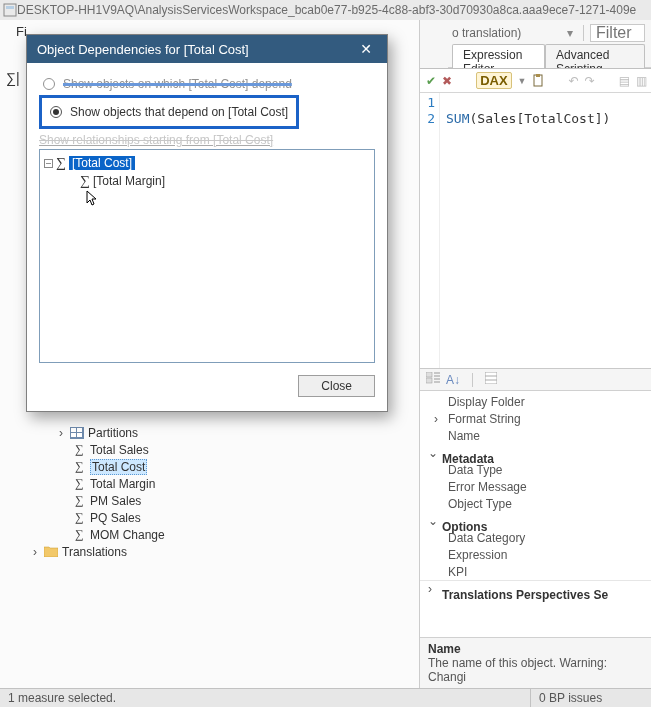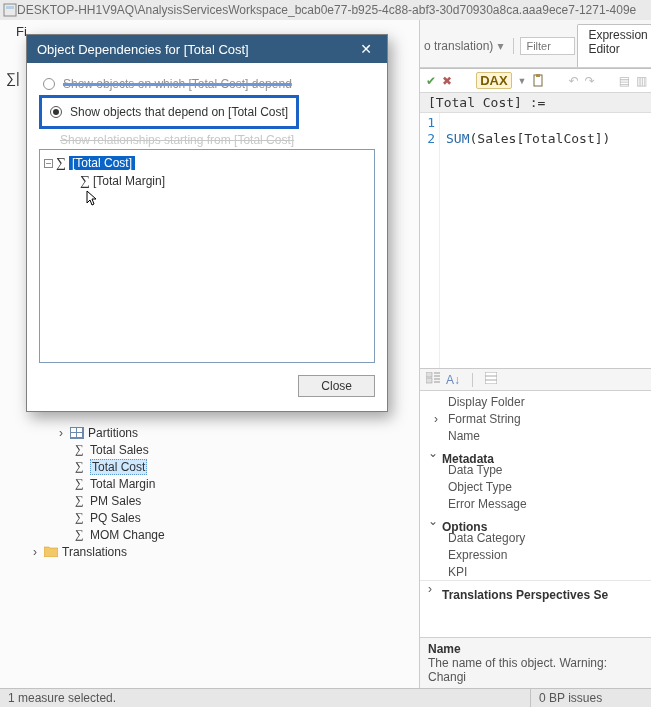--- a/index.html
+++ b/index.html
@@ -102,36 +102,37 @@
   }
   .tree-list .subgroup { padding-left: 16px; }
   .folder { color: #d1a441; }
 
   
   .right-toolbar {
     height: 48px;
     border-bottom: 1px solid #d0d0d0;
     padding: 4px 6px 0 4px;
     display: flex;
-    flex-direction: row;
+    flex-direction: column;
     gap: 2px;
+    margin-left: 28px;
   }
   .right-toolbar .row1 {
     display: flex;
     align-items: center;
     justify-content: space-between;
     font-size: 12px;
     color: #666;
   }
   .row1 .frag { white-space: nowrap; overflow: hidden; }
   .filter-box {
     border: 1px solid #c9c9c9;
     background: #fff;
     color: #777;
-    font-size: 11px;
+    font-size: 16px;
     padding: 1px 5px;
     width: 55px;
     height: 18px;
   }
   .sep { width:1px; height:16px; background:#c9c9c9; margin:0 6px; }
 
   .tabs {
     display: flex;
     gap: 0;
   }
@@ -324,21 +325,21 @@
   }
   .radio-row.cut1 { color: #555; margin-left: 4px; opacity: 0.65; }
   .highlight-box {
     border: 3px solid #1b62c7;
     padding: 3px 8px;
     display: inline-flex;
     align-items: flex-end;
     gap: 8px;
     margin: 0 0 4px 0;
   }
-  .radio-row.cut2 { color: #aaa; margin-left: 21px; overflow:hidden; height:14px; }
+  .radio-row.cut2 { color: #aaa; margin-left: 0; overflow:hidden; height:14px;text-decoration:underline; }
 
   .dlg-tree {
     border: 1px solid #7f9db9;
     height: 214px;
     margin-top: 2px;
     padding: 4px 4px;
     position: relative;
   }
   .dlg-node {
     display: flex;
@@ -485,21 +486,20 @@
               <rect x="3" y="0" width="4" height="3" fill="#aa8e4c"></rect>
             </svg>
         </span>
         <span class="sep" style="height:14px;"></span>
         <span class="ic" style="color:#bcbcbc;">↶</span>
         <span class="ic" style="color:#bcbcbc;">↷</span>
         <span class="sep" style="height:14px;"></span>
         <span class="ic" style="color:#bcbcbc;">▤</span>
         <span class="ic" style="color:#bcbcbc;">▥</span>
       </div>
-      <div class="ed-header">[Total Cost] :=</div>
       <div class="ed-body">
         <div class="gutter">
           <div>1</div>
           <div>2</div>
         </div>
         <div class="code"><div>&nbsp;</div><div><span class="fn">SUM</span><span>(Sales[TotalCost])</span></div></div>
       </div>
     </div>
 
     <div class="properties">
@@ -536,24 +536,24 @@
             <span class="lbl">Name</span>
           </div>
         <div class="prow cat">
             <span class="chev">⌄</span>
             <span class="lbl">Metadata</span>
           </div>
         <div class="prow indent">
             <span class="lbl">Data Type</span>
           </div>
         <div class="prow indent">
+            <span class="lbl">Error Message</span>
+          </div>
+        <div class="prow indent">
             <span class="lbl">Object Type</span>
-          </div>
-        <div class="prow indent">
-            <span class="lbl">Error Message</span>
           </div>
         <div class="prow cat">
             <span class="chev">⌄</span>
             <span class="lbl">Options</span>
           </div>
         <div class="prow indent">
             <span class="lbl">Data Category</span>
           </div>
         <div class="prow indent">
             <span class="lbl">Expression</span>

